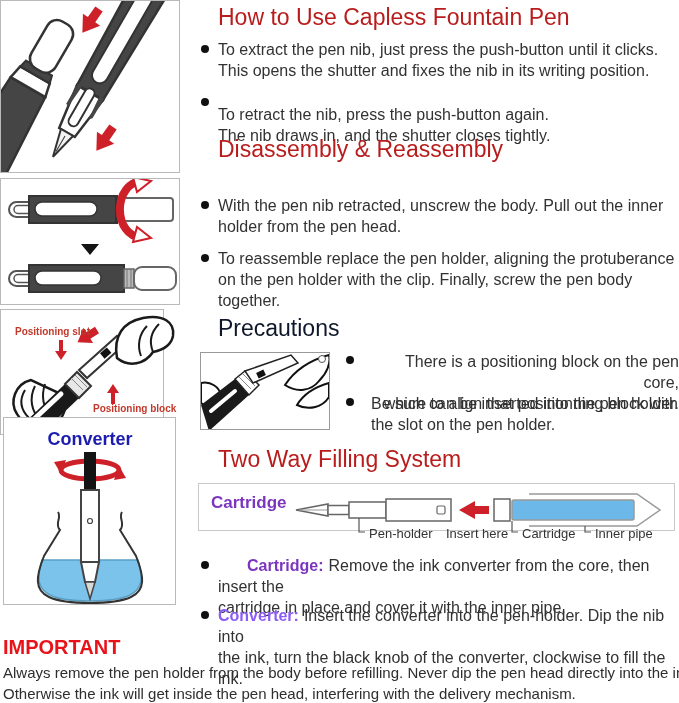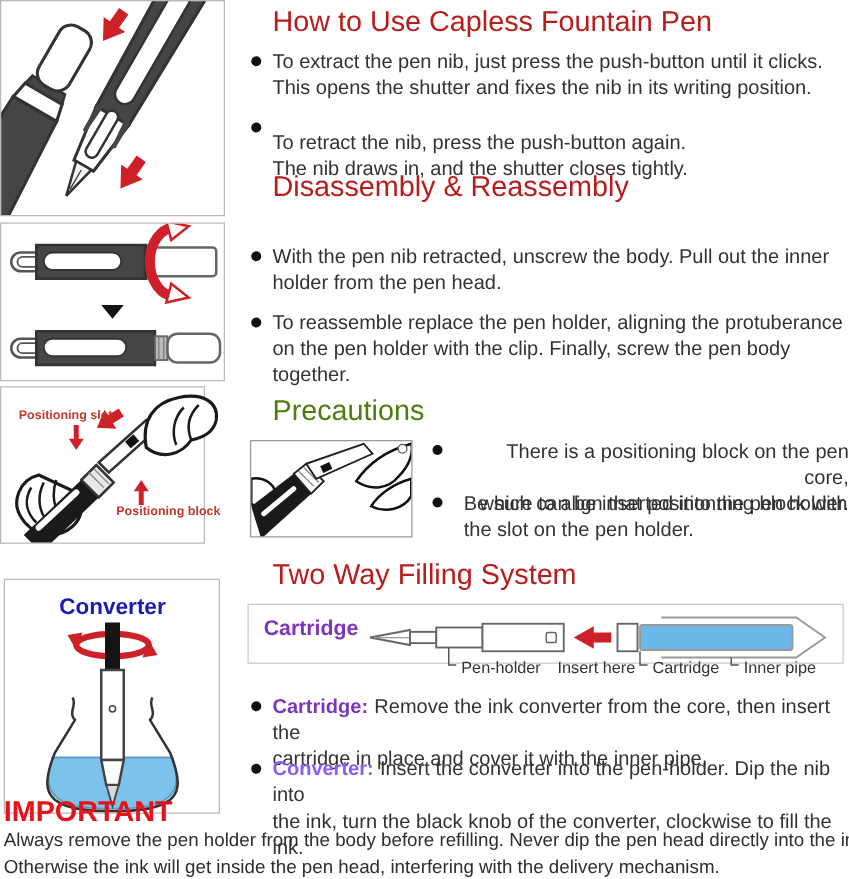--- a/index.html
+++ b/index.html
@@ -2,27 +2,27 @@
 <html><head>
 <meta charset="utf-8">
 <style>
   html,body{margin:0;padding:0;}
   body{
     width:679px;height:703px;position:relative;background:#fff;
     font-family:"Liberation Sans", sans-serif;color:#333;overflow:hidden;
   }
   .box{position:absolute;background:#fff;border:1px solid #b9b9b9;box-sizing:border-box;}
   .section-title{position:absolute;font-size:23px;color:#b91c1c;white-space:nowrap;}
-  .section-title.red{color:#4d7c0f;}
+  .section-title.red{color:#0f172a;}
   .bullet-text{position:absolute;font-size:16px;line-height:21px;color:#323232;white-space:pre-line;}
   .dot{position:absolute;width:8px;height:8px;border-radius:50%;background:#101010;}
   .term{font-weight:bold;margin-right:5px;}
-  .term.purple{color:#7b35be;}
+  .term.purple{color:#7b35be;margin-left:29px;}
   .term.blue{color:#8b5cf6;}
-  .important{position:absolute;left:3px;top:636px;font-size:23px;font-weight:bold;color:#e8131a;}
+  .important{position:absolute;left:3px;top:636px;font-size:20px;font-weight:bold;color:#e8131a;}
   .footline{position:absolute;left:3px;font-size:15px;color:#2e2e2e;white-space:nowrap;}
   svg text{font-family:"Liberation Sans", sans-serif;}
 </style>
 </head>
 <body>
 
 <div class="box" style="left:0;top:0;width:180px;height:173px;">
   <svg width="178" height="171" viewBox="0 0 178 171">
 
     <g transform="translate(64,22) rotate(30)">
@@ -123,21 +123,21 @@
       <polygon points="54,41 66,41 60,50" fill="#ce2029"></polygon>
     </g>
     <text x="92" y="102" font-size="10" font-weight="bold" fill="#c0392b">Positioning block</text>
     <g>
       <rect x="110" y="82" width="4" height="12" fill="#ce2029"></rect>
       <polygon points="106,83 118,83 112,74" fill="#ce2029"></polygon>
     </g>
   </svg>
 </div>
 
-<div class="box" style="left:3px;top:463px;width:173px;height:188px;text-align:right;">
+<div class="box" style="left:3px;top:417px;width:173px;height:188px;text-align:right;">
   <svg width="171" height="186" viewBox="0 0 171 186">
     <text x="86" y="27" text-anchor="middle" font-size="18" font-weight="bold" fill="#1c1cb0">Converter</text>
 
     <g>
       <path d="M38,142 C33,160 33,170 46,177 C62,185 110,185 126,177 C139,170 139,160 134,142 Z" fill="#7cc3ec" stroke="#5a9ec4" stroke-width="1.5"></path>
       <path d="M54,94 C58,100 50,106 56,112 L40,138 C32,158 30,172 45,179 C62,187 110,187 127,179 C142,172 140,158 132,138 L116,112 C122,106 114,100 118,94" fill="none" stroke="#333" stroke-width="2"></path>
     </g>
 
     <g>
       <ellipse cx="86" cy="52" rx="29" ry="9" fill="none" stroke="#ce2029" stroke-width="5"></ellipse>

